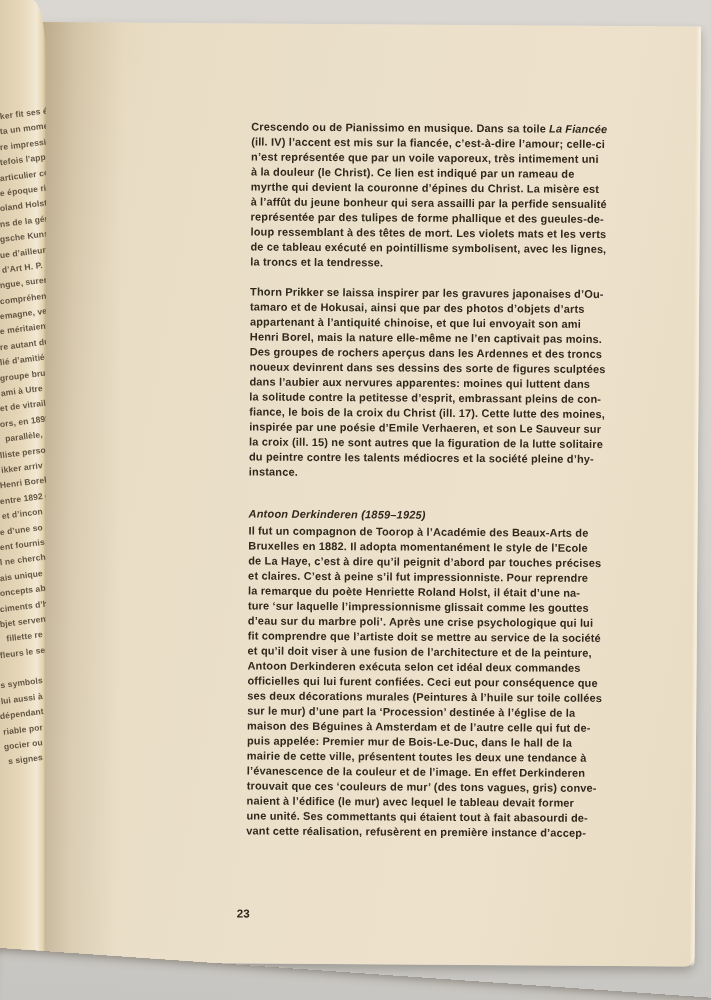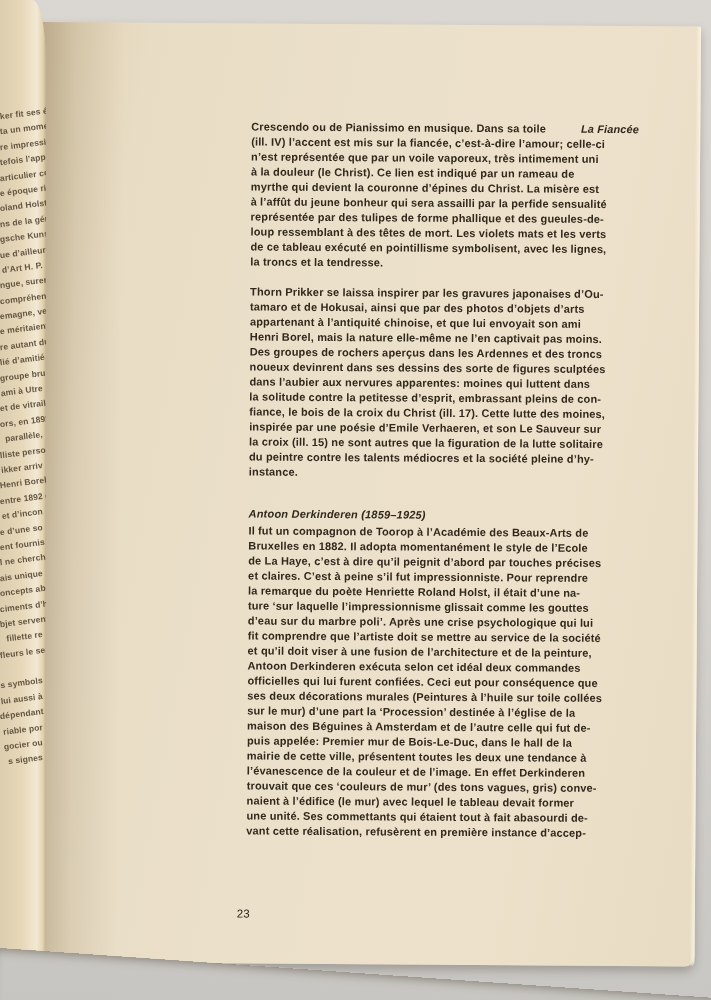--- a/index.html
+++ b/index.html
@@ -28,29 +28,29 @@
     background:linear-gradient(90deg,rgba(255,250,235,0),rgba(252,246,230,.85));
     border-radius:0 3px 10px 0;
   }
   
   #textblock{
     position:absolute;left:214px;top:96px;width:356px;
     color:#31281c;font-size:11px;font-weight:700;line-height:15px;
     letter-spacing:.15px;
   }
   .tline{white-space:nowrap;transform-origin:0 50%;height:15px;}
-  .tline em{font-style:italic;margin-left:32px;}
+  .tline em{font-style:italic;}
   .p2{margin-top:15px;}
   #section-heading{
     margin:27px 0 0 0;font-size:11px;font-weight:700;font-style:italic;
     line-height:15px;letter-spacing:.2px;color:#31281c;
   }
   .p3{margin-top:2px;}
   #pagenum{
-    position:absolute;left:205px;top:884px;font-size:11.5px;font-weight:400;color:#2d241a;
+    position:absolute;left:205px;top:884px;font-size:11.5px;font-weight:700;color:#2d241a;
   }
   
   #edgepage{
     position:absolute;left:0;top:0;width:46px;height:954px;overflow:hidden;
     background:linear-gradient(90deg,#dccdaf 0%,#e7d8ba 48%,#f2e8d3 80%,#e3d3b0 93%,#c3b28e 100%);
     border-radius:0 14px 8px 0/0 60px 8px 0;
     z-index:3;
   }
   #edgefrags{
     position:absolute;top:106px;left:0;right:0;padding-right:3px;text-align:right;

